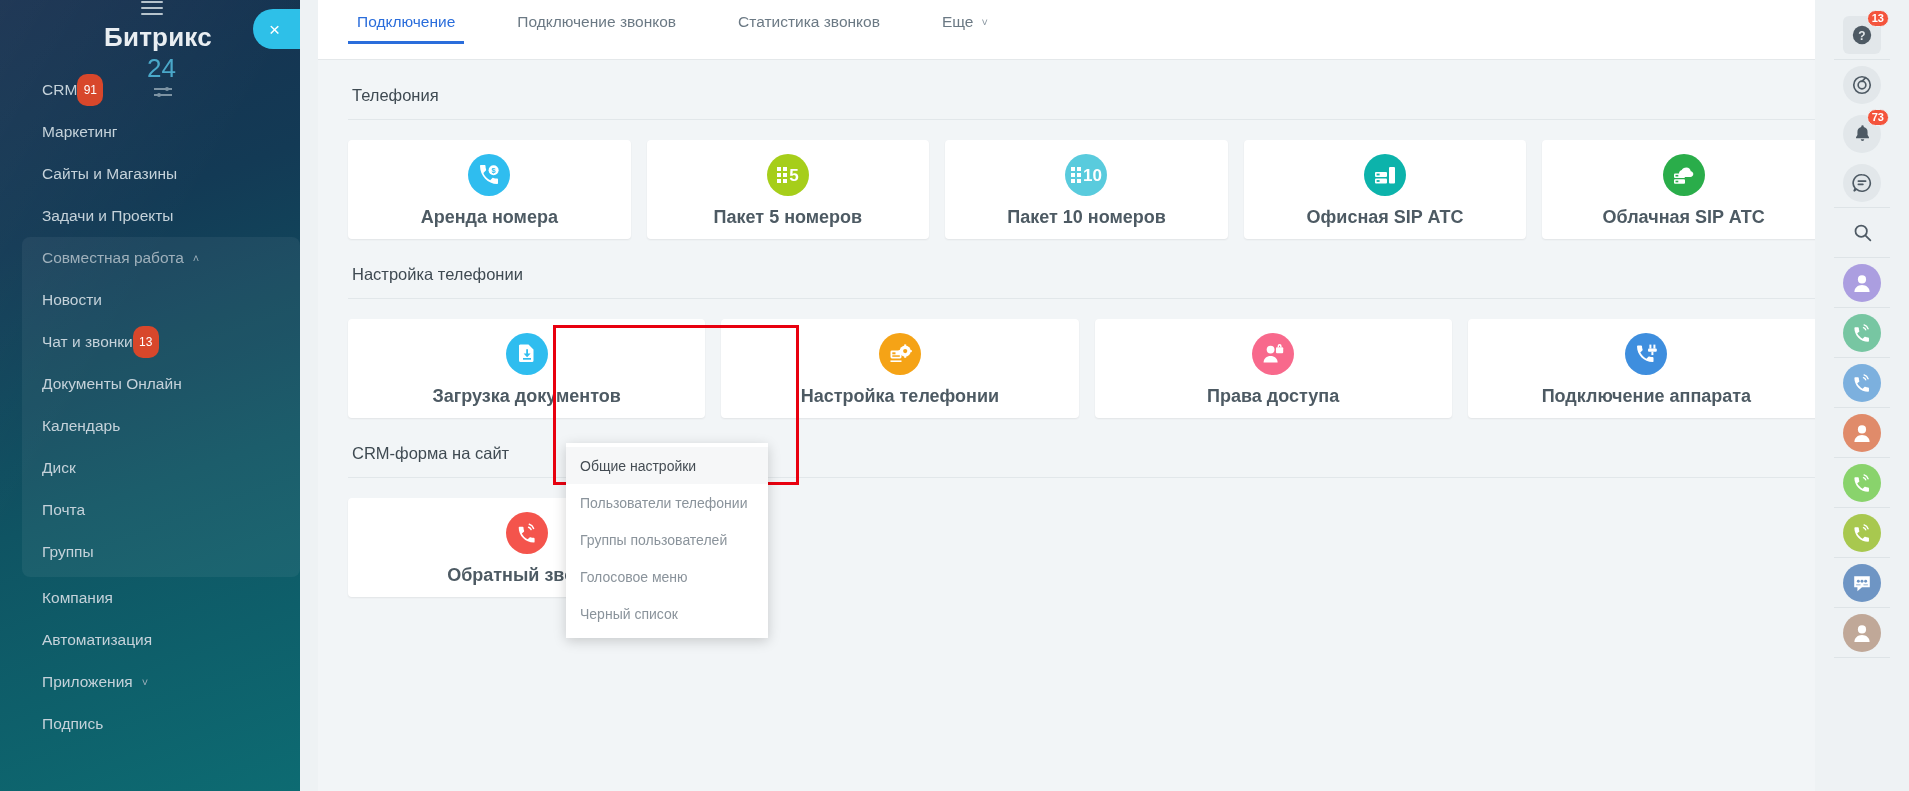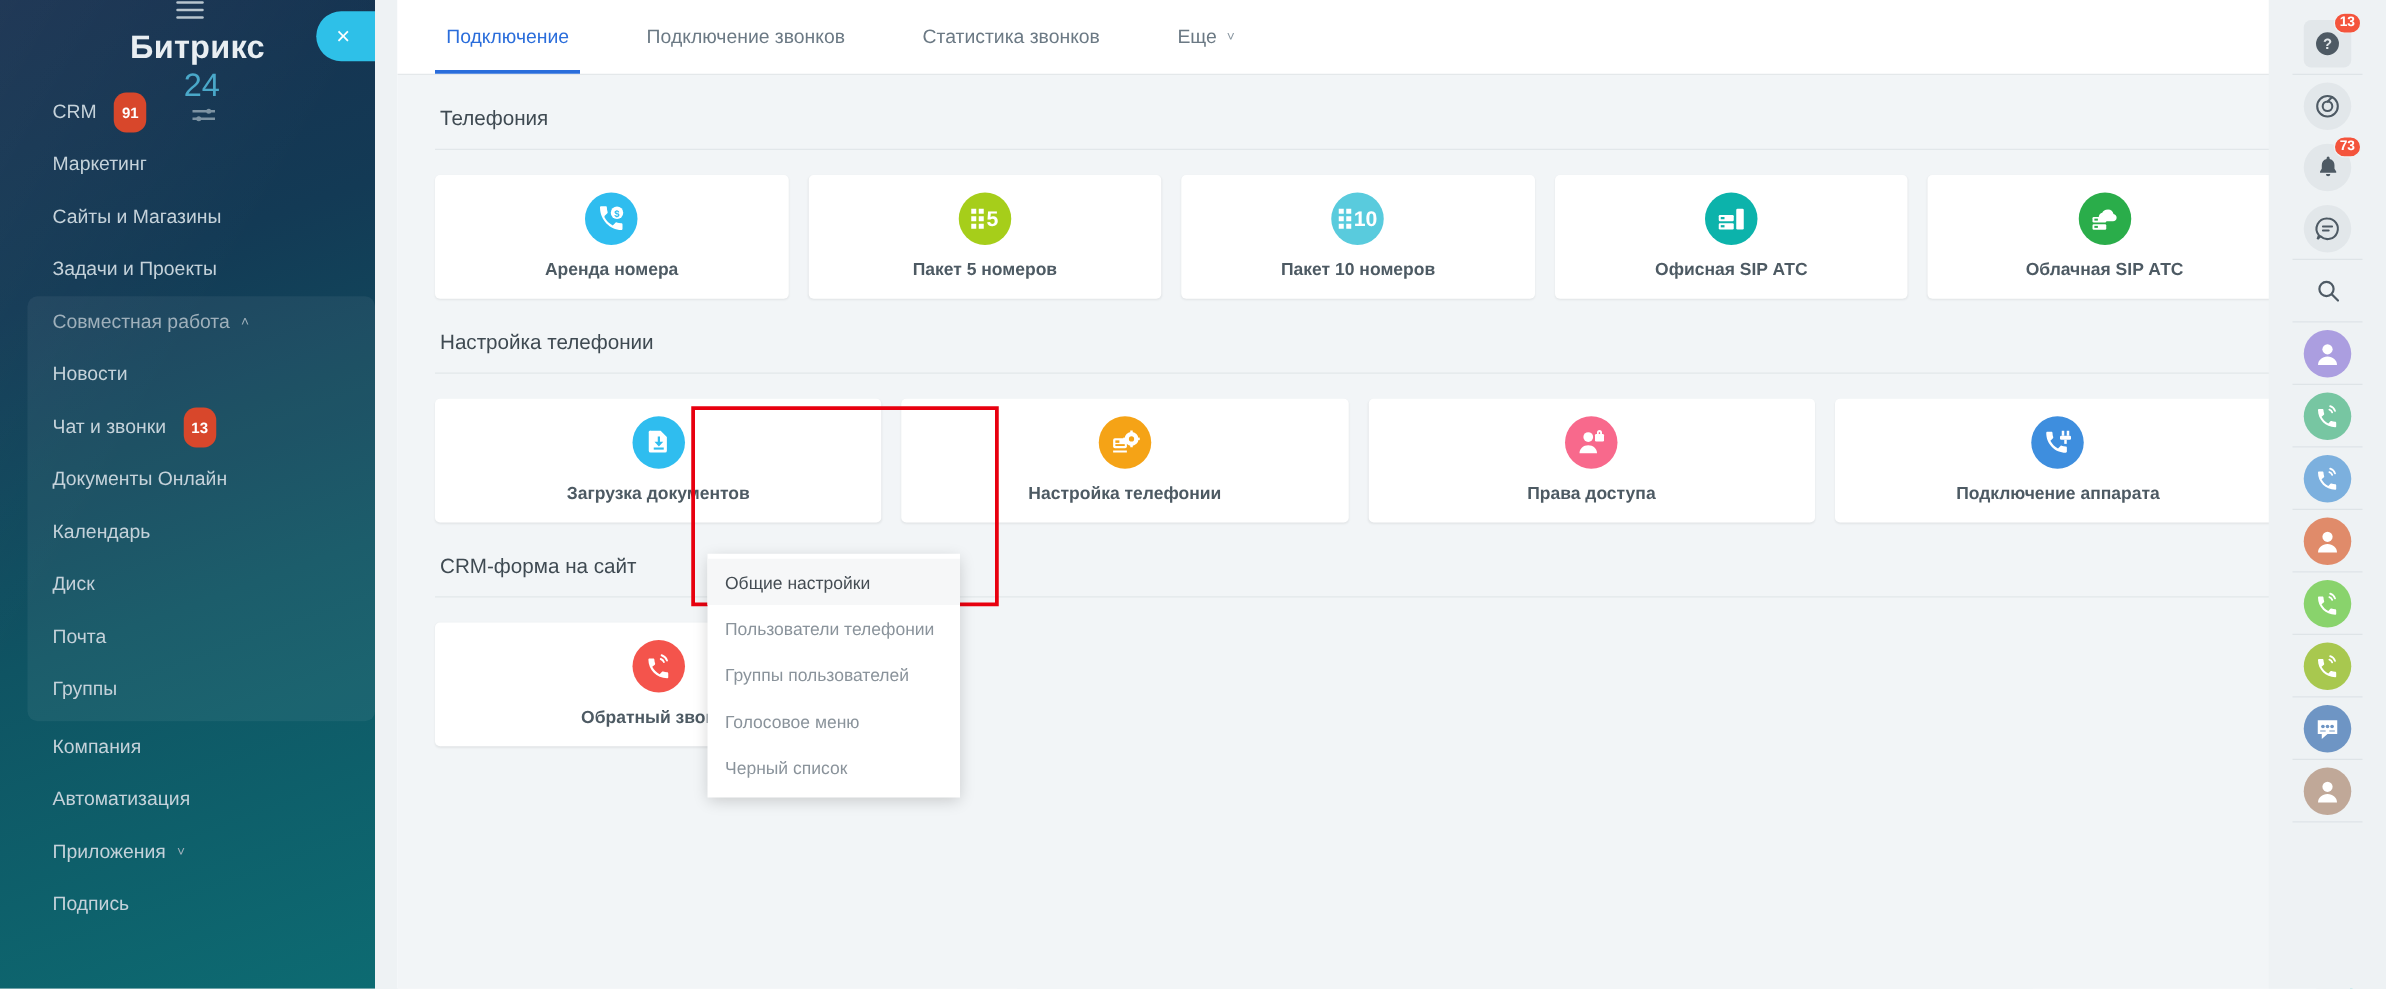--- a/index.html
+++ b/index.html
@@ -75,22 +75,22 @@
     background: rgba(255,255,255,0.055);
     border-radius: 8px;
     padding-bottom: 4px;
   }
   .group-wrap .nav-item { padding-left: 20px; }
   .group-head .label { color: #9fb0bb; }
   .badge {
     display: inline-flex; align-items: center; justify-content: center;
     min-width: 26px; height: 20px; padding: 16px 6px;
     background: #d8472b; color: #fff;
-    font-size: 12px; font-weight: bold;
-    border-radius: 10px; margin-left: 14px;
+    font-size: 12px; font-weight: normal;
+    border-radius: 10px; margin-left: 0;
   }
   .chev { margin-left: 9px; font-size: 11px; color: #9fb0bb; }
 
   
   .main-area {
     position: relative;
     flex: 1 1 auto;
     height: 791px;
     background: #eef2f4;
     overflow: hidden;
@@ -102,21 +102,21 @@
     background: #ffffff;
   }
   .tabbar {
     height: 60px;
     border-bottom: 1px solid #e4e8ea;
     display: flex; align-items: flex-start;
     padding-left: 30px;
     background: #fff;
   }
   .tab {
-    height: 59px;
+    height: 44px;
     display: flex; align-items: center;
     padding: 0 9px;
     margin-right: 44px;
     font-size: 15.5px;
     color: #6b7984;
     position: relative;
     white-space: nowrap;
   }
   .tab.active { color: #2a6ddb; }
   .tab.active::after {
@@ -150,21 +150,21 @@
     padding-top: 14px;
     position: relative;
   }
   .card-ico {
     width: 42px; height: 42px; border-radius: 50%;
     display: flex; align-items: center; justify-content: center;
     color: #fff;
   }
   .card-label {
     margin-top: 11px;
-    font-size: 14px; color: #4d5a63;
+    font-size: 18px; color: #4d5a63;
     text-align: center;
     font-weight: bold;
     white-space: nowrap;
   }
   .pkg-num { font-size: 17px; font-weight: bold; line-height: 1; color: #fff; }
   .dial-dots { display: grid; grid-template-columns: repeat(2, 4px); gap: 2px; margin-right: 2px; }
   .dial-dots i { width: 4px; height: 4px; background: #fff; display:block; }
 
   
   .hl-frame {

